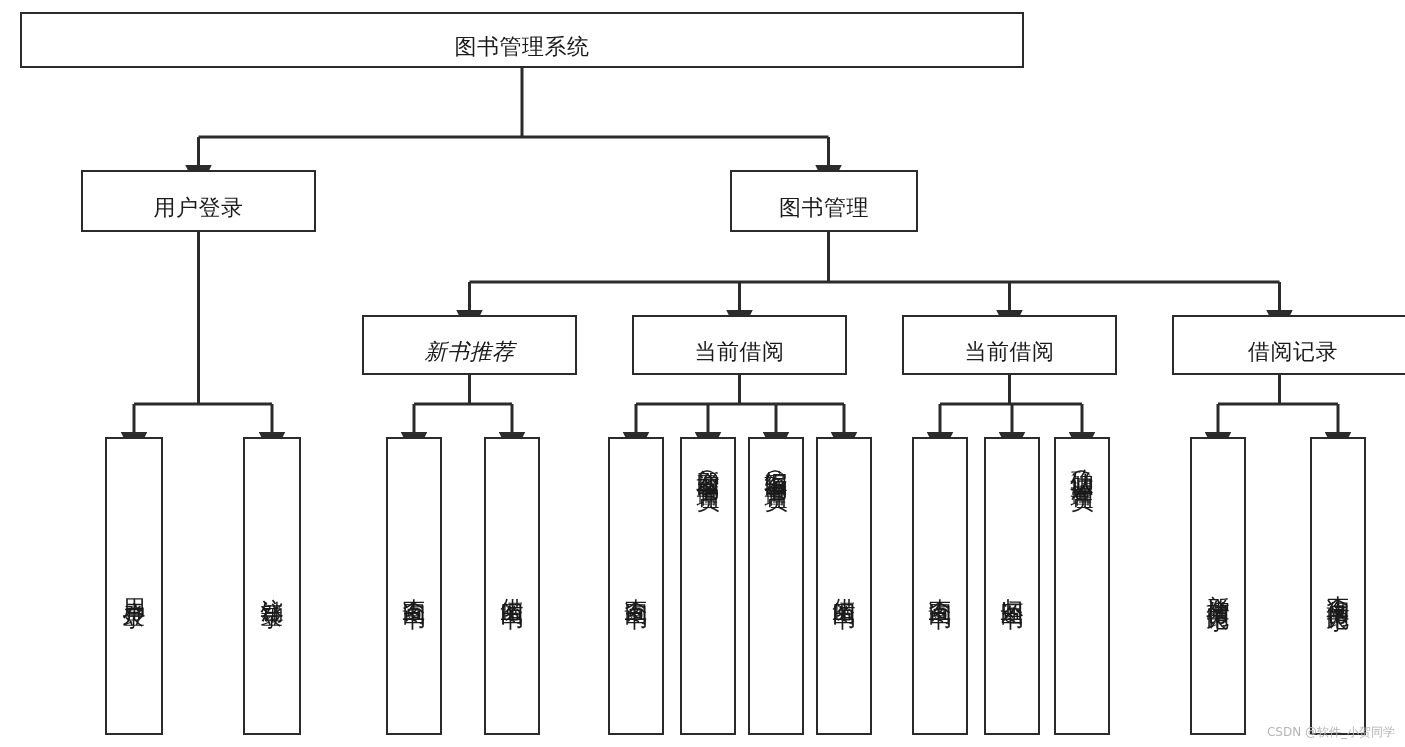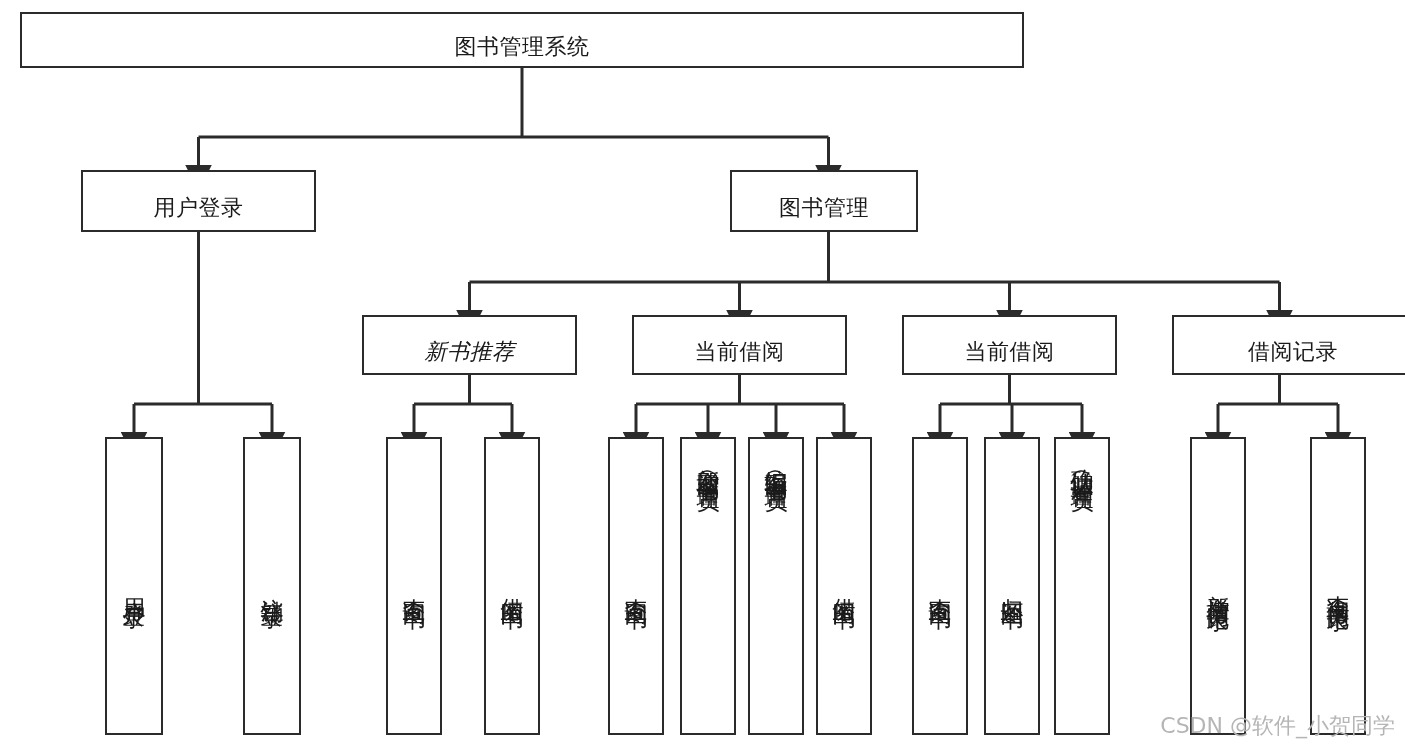--- a/index.html
+++ b/index.html
@@ -58,21 +58,21 @@
     line-height: 1;
   }
   .node.vertical.centered {
     align-items: center;
     padding-top: 0;
   }
   .watermark {
     position: absolute;
     right: 10px;
     bottom: 6px;
-    font-size: 22px;
+    font-size: 12px;
     color: #b5b5b5;
     z-index: 6;
     white-space: nowrap;
     font-family: "DejaVu Sans", "Liberation Sans", sans-serif;
   }
 </style>
 </head>
 <body>
 
 <div id="diagram-root">

